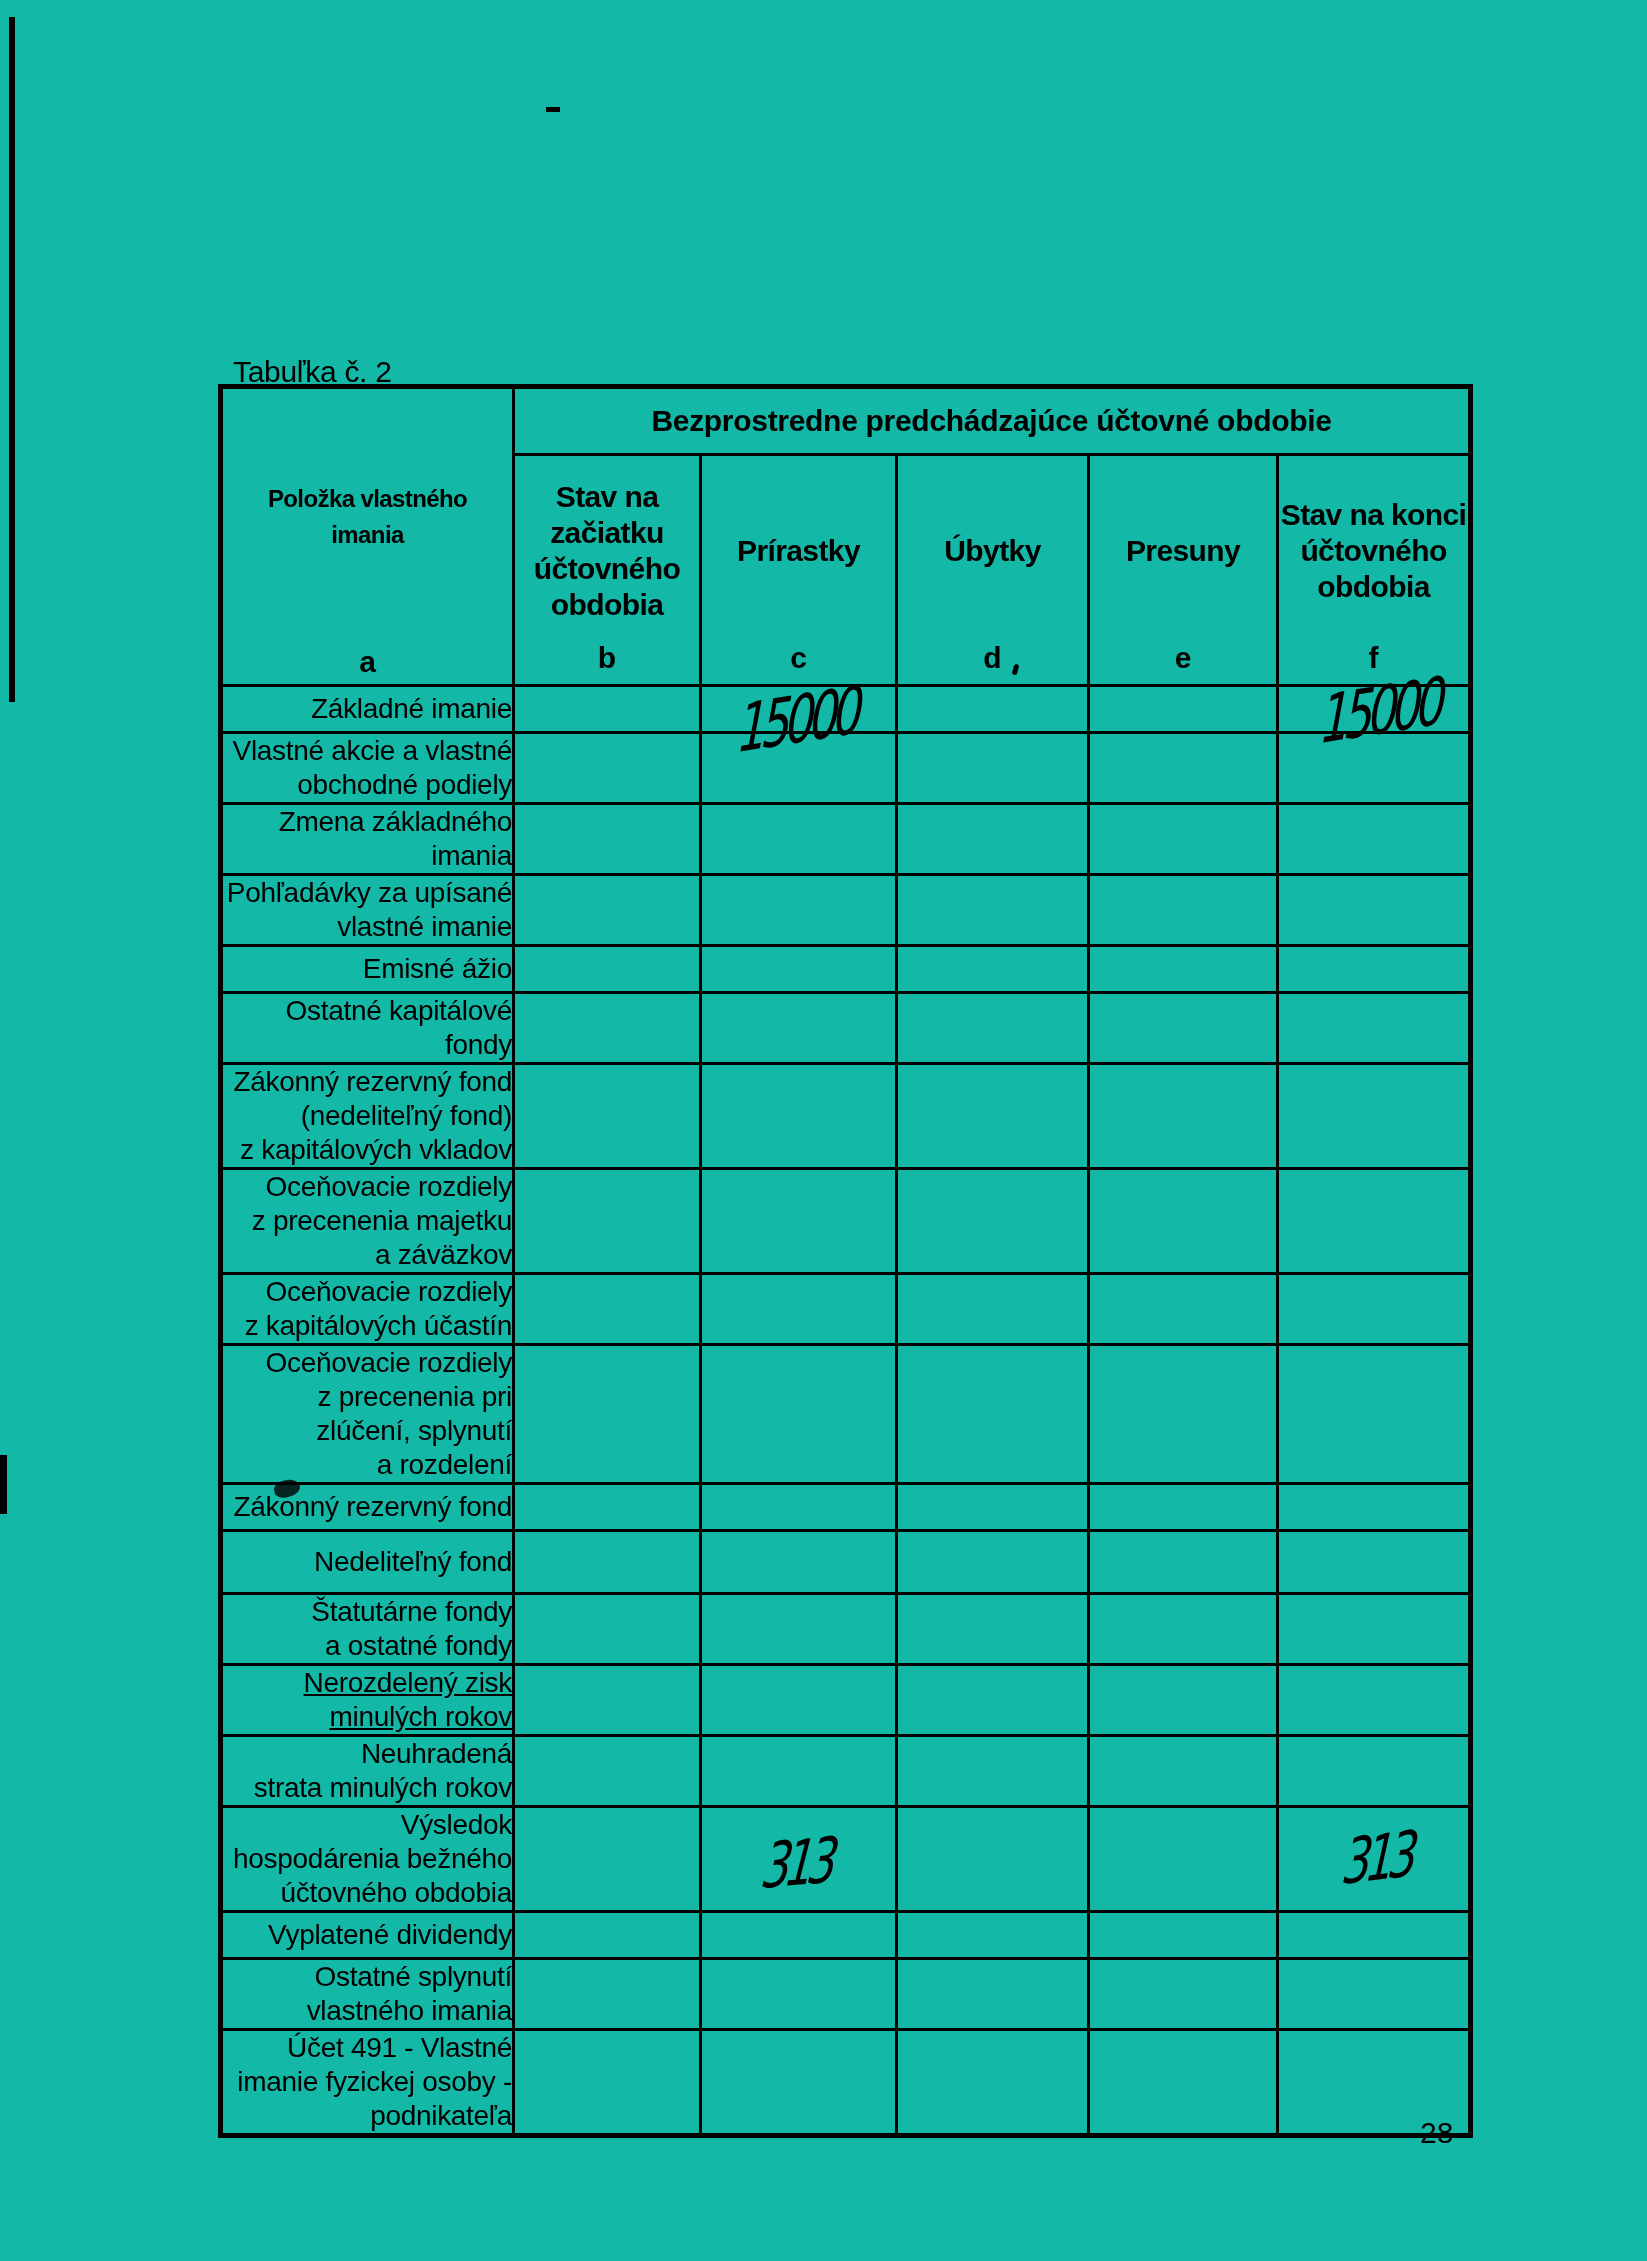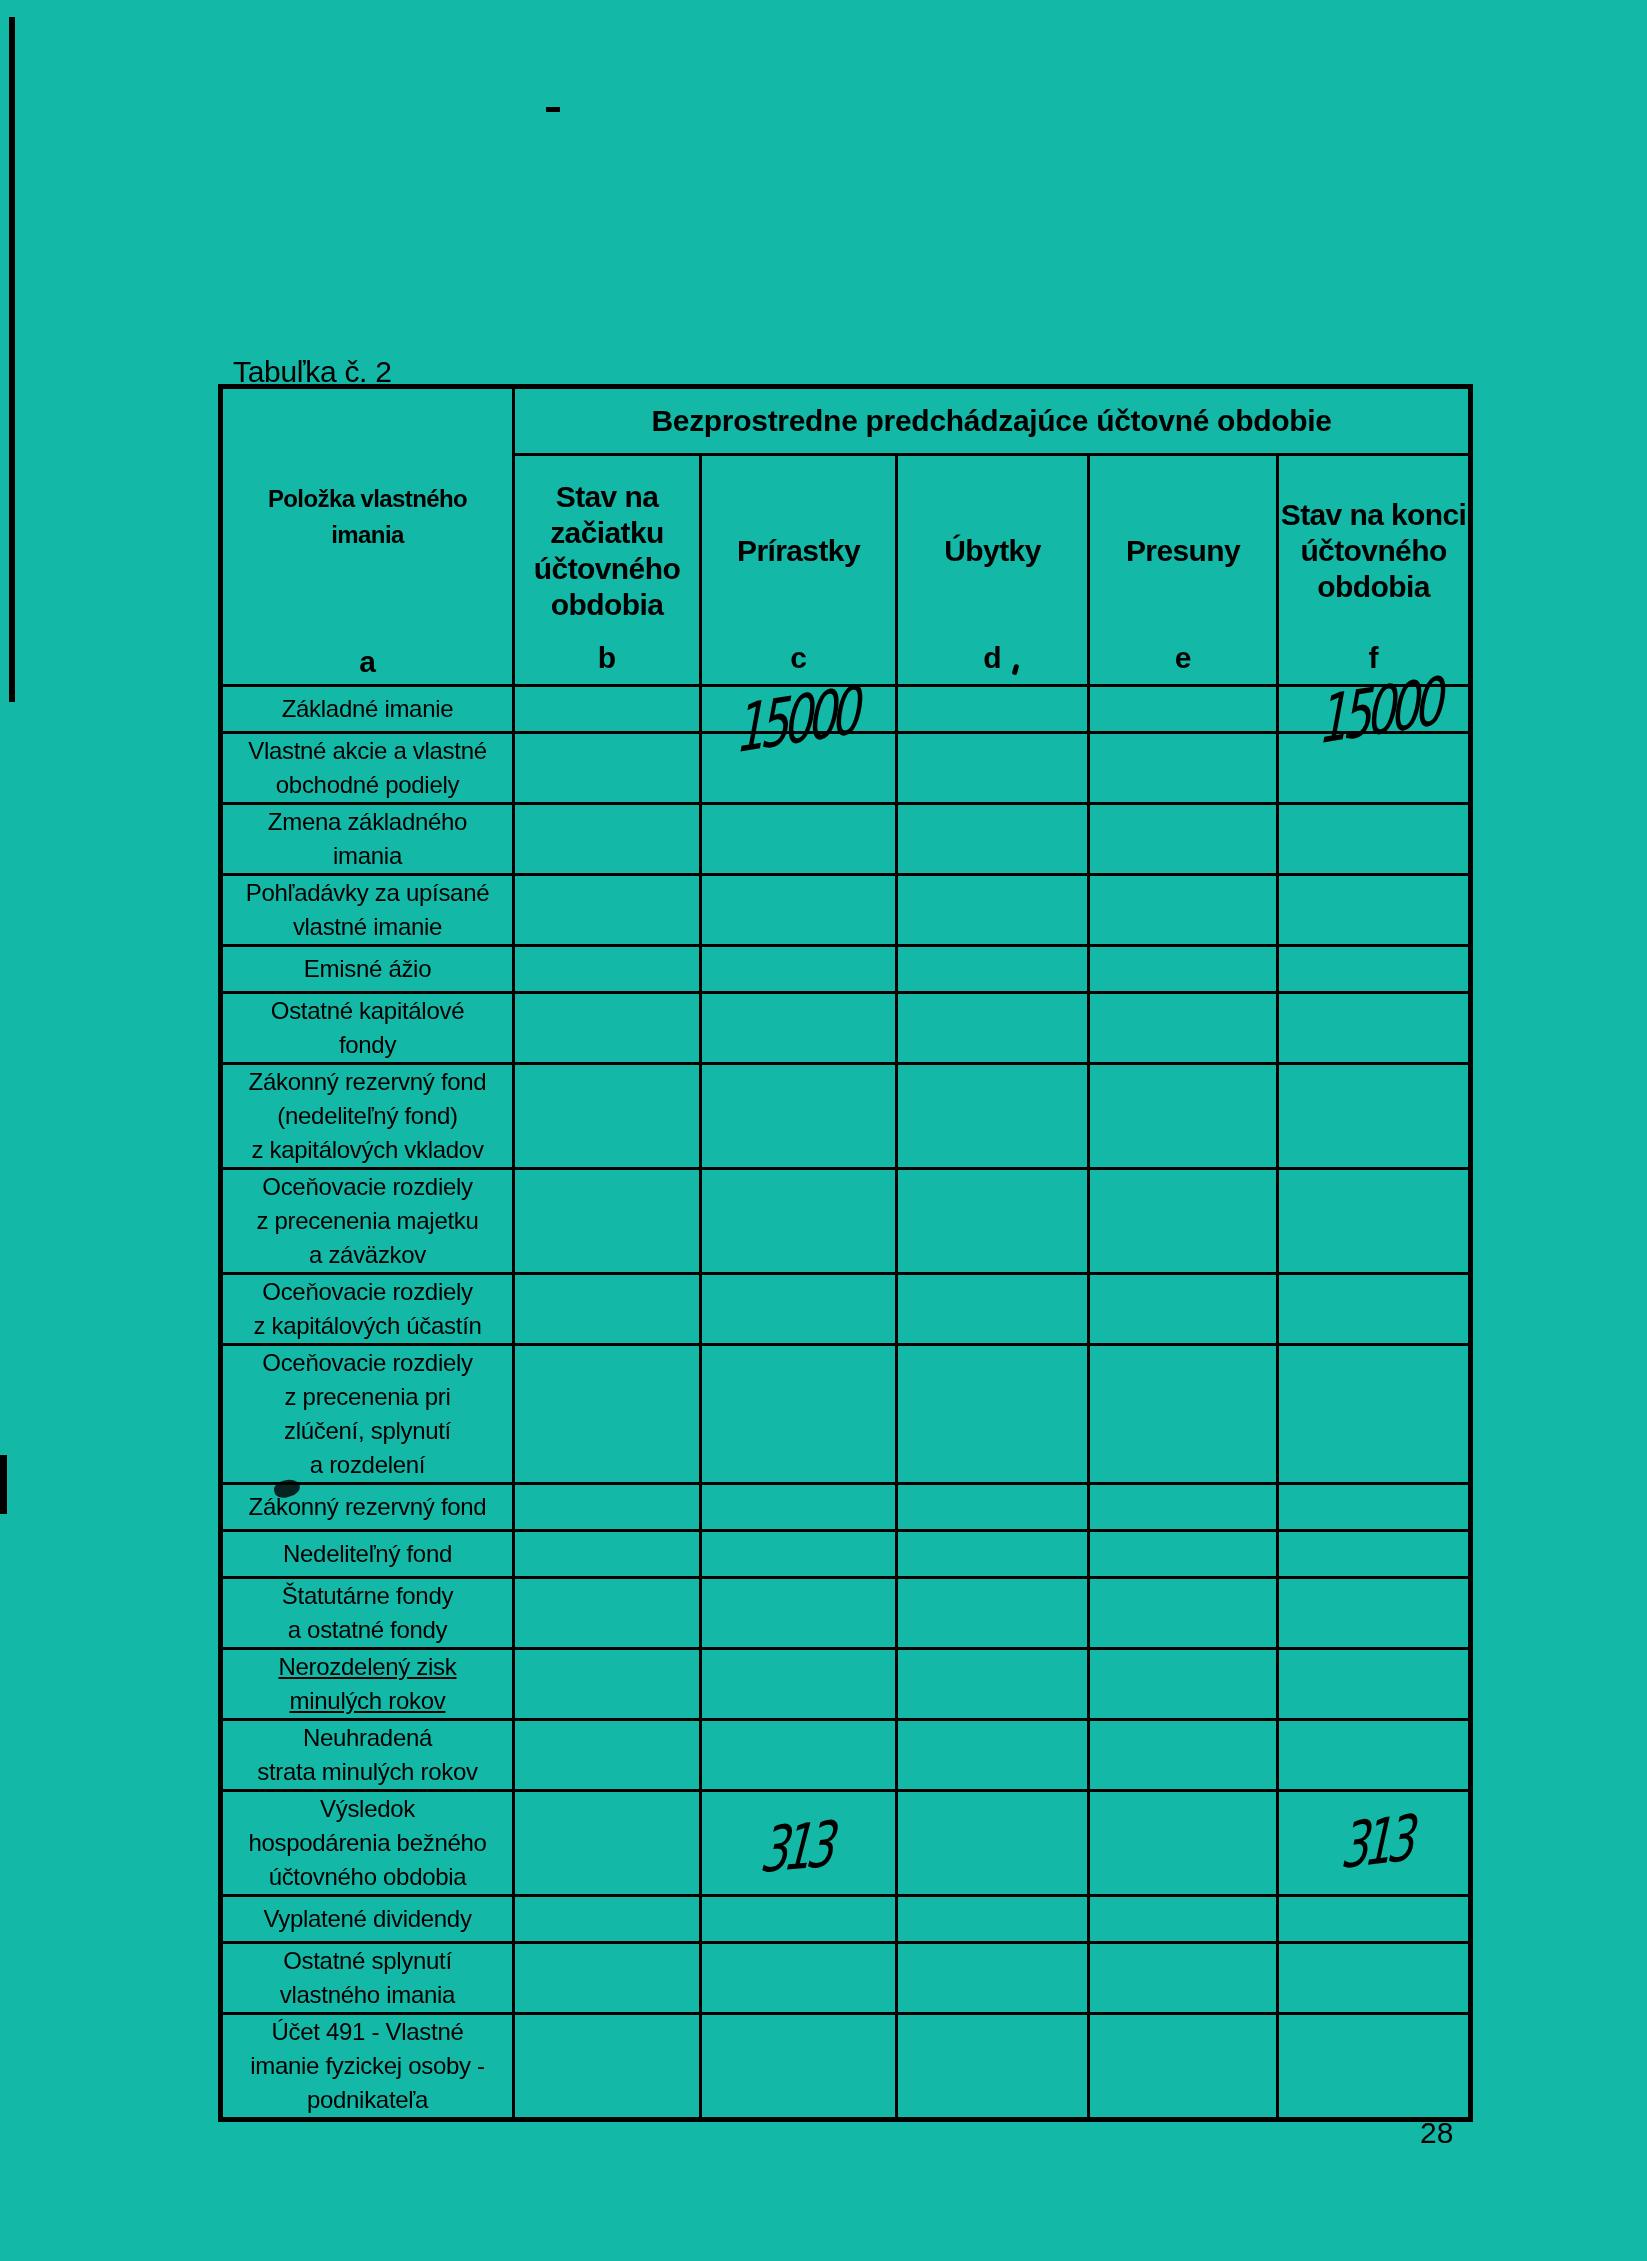--- a/index.html
+++ b/index.html
@@ -59,22 +59,22 @@
   th.colhead { border-bottom:5.8px solid #000; }
   .hcell { display:flex; flex-direction:column; height:220px; }
   .hdr-text {
     flex:1; display:flex; align-items:center; justify-content:center;
     text-align:center; font-weight:bold; font-size:30px; line-height:36px;
     white-space:pre-line; letter-spacing:-0.6px;
   }
   .hdr-letter { height:39px; text-align:center; font-weight:bold; font-size:30px; }
 
   td.label {
-    text-align:center; padding-left:10.3px;
-    font-size:24px; line-height:34px; letter-spacing:-0.3px;
+    text-align:right; padding-left:10.3px;
+    font-size:28px; line-height:34px; letter-spacing:-0.3px;
     white-space:pre-line; overflow:hidden;
   }
   td.val { position:relative; }
 
   .hw {
     position:absolute; left:50%; top:50%;
     font-family:"DejaVu Sans", sans-serif;
     font-style:italic; font-weight:normal;
     font-size:65px; letter-spacing:-0.12em; white-space:nowrap;
     color:#000;
@@ -247,21 +247,21 @@
           <td class="val"></td>
         </tr>
         <tr style="height: 47px;">
           <td class="label">Zákonný rezervný fond</td>
           <td class="val"></td>
           <td class="val"></td>
           <td class="val"></td>
           <td class="val"></td>
           <td class="val"></td>
         </tr>
-        <tr style="height: 47px; margin-left: 28px;">
+        <tr style="height: 63px; margin-left: 28px;">
           <td class="label">Nedeliteľný fond</td>
           <td class="val"></td>
           <td class="val"></td>
           <td class="val"></td>
           <td class="val"></td>
           <td class="val"></td>
         </tr>
         <tr style="height: 68px;">
           <td class="label">Štatutárne fondy
 a ostatné fondy</td>

